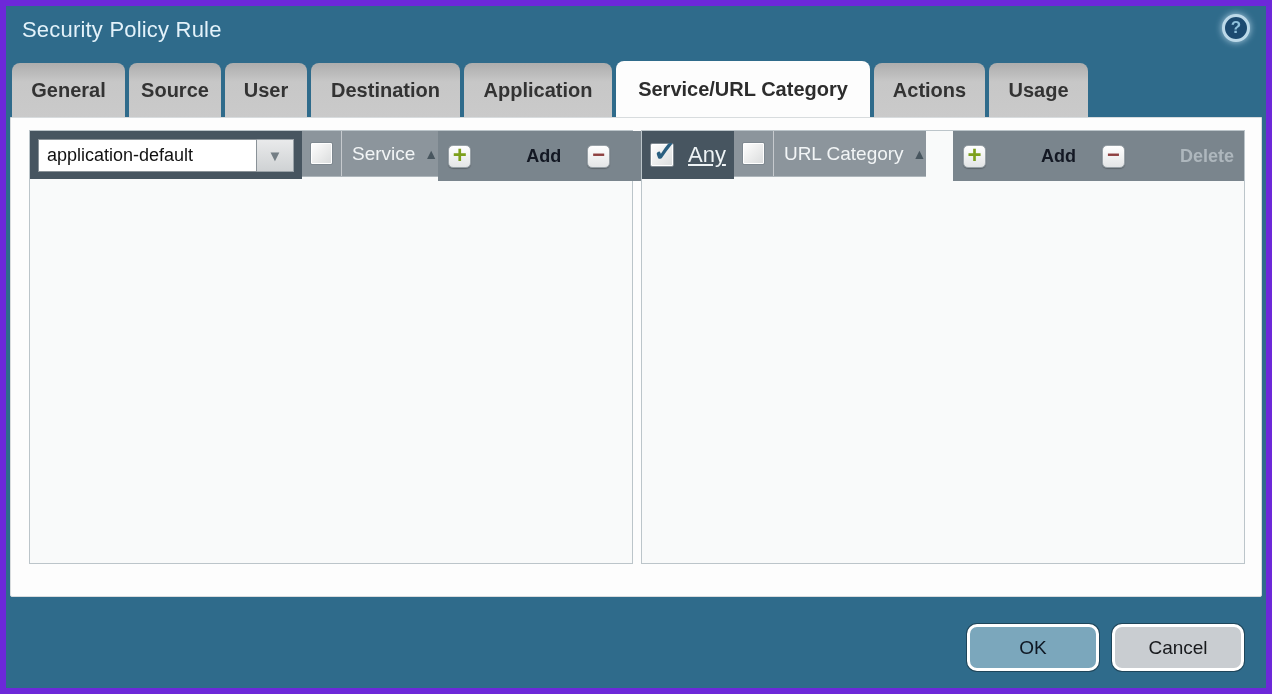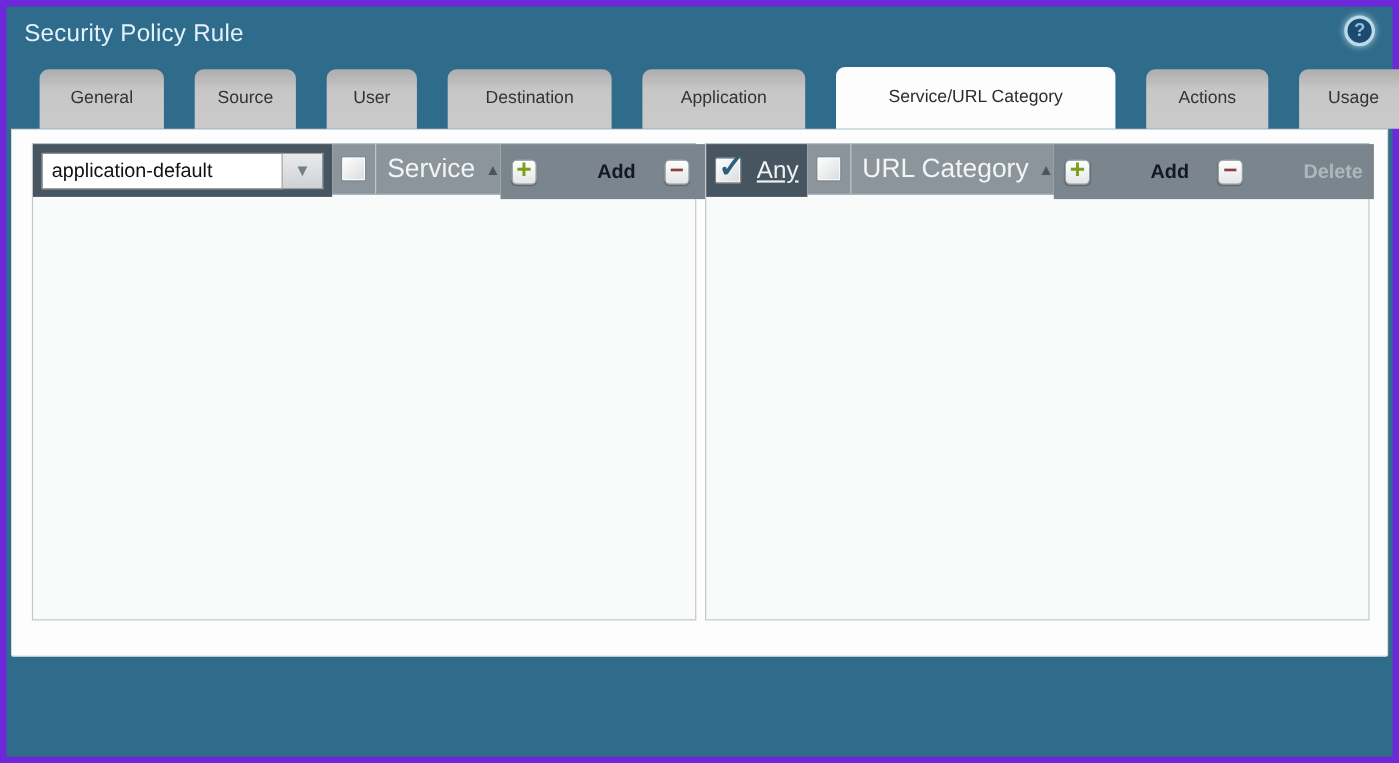--- a/index.html
+++ b/index.html
@@ -12,21 +12,21 @@
   .title { position:absolute; left:16px; top:11px; font-size:22px; color:#e3f2fa; letter-spacing:.2px; }
 
   .help { position:absolute; right:16px; top:8px; width:28px; height:28px; border-radius:50%;
           background:#1c4a70; border:3px solid #bcd9e9; box-shadow:0 0 7px rgba(220,240,255,.75);
           color:#8fc0dc; font-size:17px; font-weight:bold; text-align:center; line-height:22px; cursor:pointer; }
 
   
   .tabs { position:absolute; left:6px; top:57px; display:flex; gap:4px; height:54px; align-items:flex-end; }
   .tab { height:54px; display:flex; align-items:center; justify-content:center;
          background:linear-gradient(to bottom,#adadad 0%,#c7c7c7 35%,#cacaca 100%);
-         border-radius:8px 8px 0 0; color:#333; font-size:16px; font-weight:400; cursor:pointer;margin-left:24px; }
+         border-radius:8px 8px 0 0; color:#333; font-size:20px; font-weight:700; cursor:pointer; }
   .tab:nth-child(1){width:113px} .tab:nth-child(2){width:92px} .tab:nth-child(3){width:82px}
   .tab:nth-child(4){width:149px} .tab:nth-child(5){width:148px} .tab:nth-child(6){width:254px}
   .tab:nth-child(7){width:111px} .tab:nth-child(8){width:99px}
   .tab.active { background:#fdfdfd; height:56px; position:relative; z-index:3; color:#2d2d2d; }
 
   
   .content { position:absolute; left:4px; top:111px; width:1252px; height:480px;
              background:#fdfdfd; border:1px solid #d8dcde; border-radius:0 0 2px 2px; z-index:2; }
 
   .panel { position:absolute; top:12px; width:604px; height:434px; border:1px solid #bcc5ca;
@@ -51,21 +51,21 @@
         box-shadow:inset 0 0 0 1px #fff; cursor:pointer; position:relative; flex:0 0 auto; }
   .cb .tick { position:absolute; left:2px; top:-9px; font-size:28px; font-weight:bold; color:#2a5f80; }
 
   .any-label { color:#eef3f5; font-size:22px; margin-left:14px;text-decoration:underline; }
 
   .hdr { height:46px; background:#8c959c; display:flex; align-items:center; flex:0 0 auto;
          border-bottom:1px solid #aeb6bb; cursor:pointer; }
   .hdr .cbcell { width:40px; display:flex; justify-content:center; align-items:center; align-self:stretch;
                  border-right:1px solid rgba(255,255,255,.5); }
   .hdr .cb { width:23px; height:23px; }
-  .hdr .label { color:#f2f5f6; font-size:24px; margin-left:10px; }
+  .hdr .label { color:#f2f5f6; font-size:19px; margin-left:10px; }
   .sort { color:#48565f; font-size:14px; margin-left:9px; }
 
   .list-body { flex:1 1 auto; background:#f9fafa; }
 
   .pfooter { height:50px; background:#7a858d; display:flex; align-items:center; padding:0 10px; gap:26px; flex:0 0 auto; }
   .fbtn { display:flex; align-items:center; gap:7px; cursor:pointer; }
   .icbox { width:23px; height:23px; border-radius:5px; border:1px solid #98a1a7;
            background:linear-gradient(to bottom,#ffffff,#e3e5e6); display:flex; align-items:center;
            justify-content:center; box-shadow:0 1px 1px rgba(0,0,0,.25); }
   .icbox .plus { color:#7da01c; font-size:24px; font-weight:bold; line-height:20px; margin-top:-2px; }
@@ -162,15 +162,19 @@
             <span class="icbox">
                 <span class="minus">−</span>
               </span>
             <span class="flabel">Delete</span>
           </div>
         </div>
       </div>
 
     </div>
 
+    <div class="btn-row">
+      <button class="dlg-btn ok">OK</button>
+      <button class="dlg-btn cancel">Cancel</button>
+    </div>
 
   </div>
 </div>
 
 </body></html>

